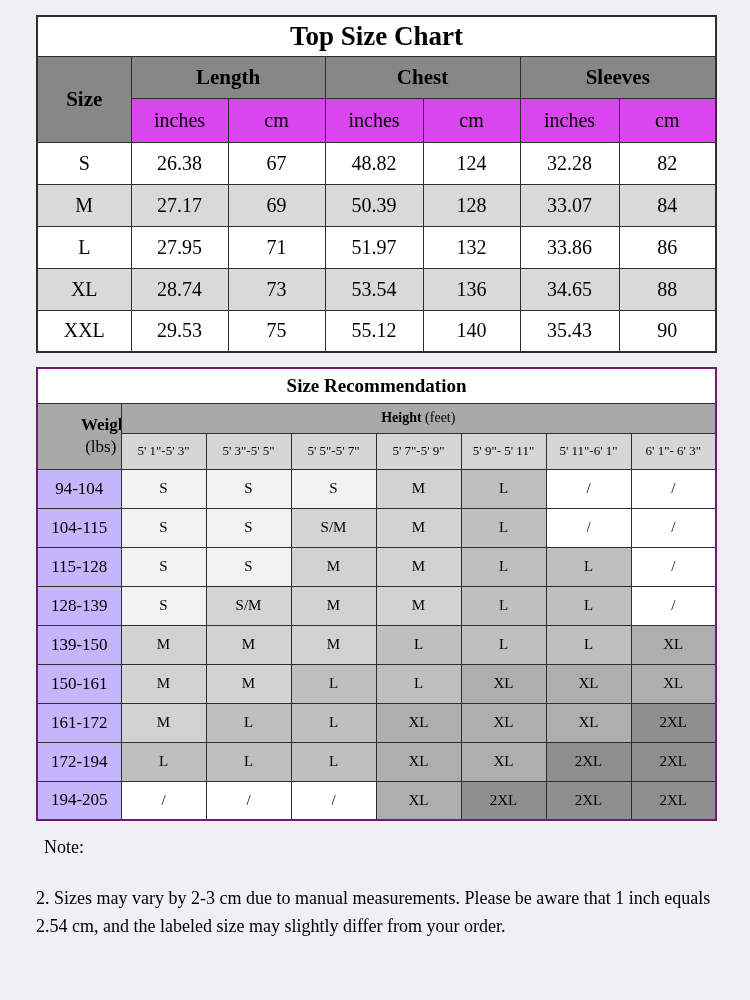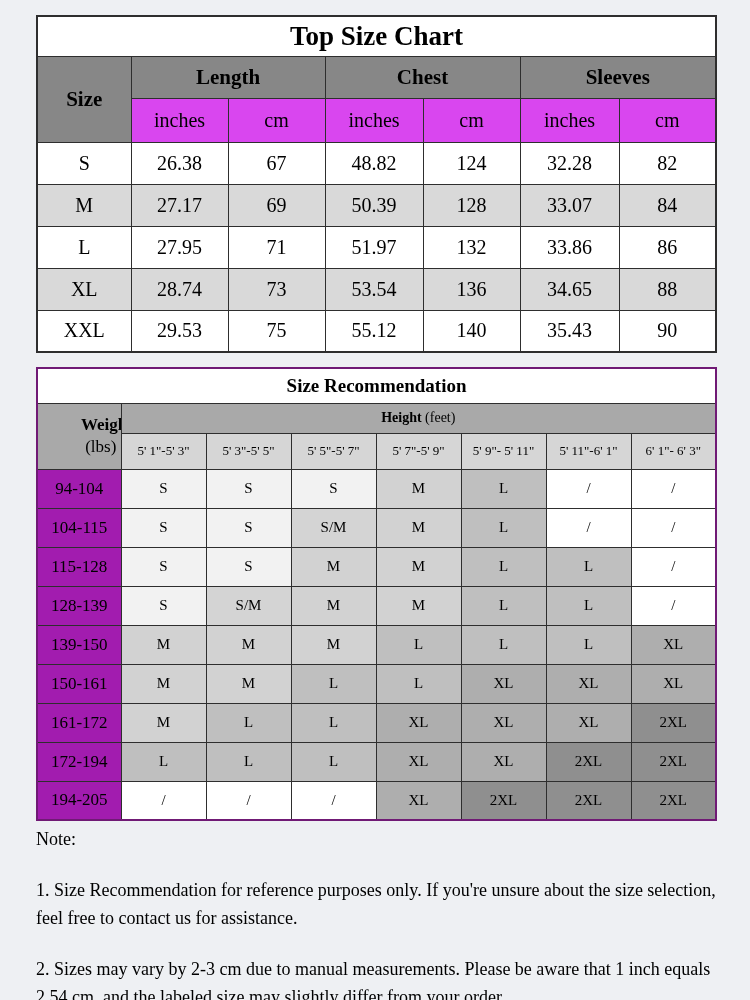--- a/index.html
+++ b/index.html
@@ -42,29 +42,29 @@
     background: #fff;
   }
   .t2 .title2 { height: 35px; font-size: 19px; font-weight: bold; background: #ffffff; }
   .t2 .hmed   { background: #a9a9a9; }
   .t2 .weighth { font-size: 17px; font-weight: bold; line-height: 1.3; padding-left: 43px; }
   .t2 .weighth .unit { font-weight: normal; display: block; }
   .t2 .heighth { height: 30px; font-size: 14px; }
   .t2 .heighth .b { font-weight: bold; }
   .t2 .ranges td { height: 36px; font-size: 13px; background: #d6d6d6; }
   .t2 .datarow td { height: 39px; font-size: 15px; background: #ffffff; }
-  .t2 .datarow .wcell { font-size: 17px; background: #a21caf; }
+  .t2 .datarow .wcell { font-size: 17px; background: #c4b5fd; }
   
   .notes {
     position: absolute; left: 36px; top: 826px;
     width: 694px;
     font-size: 18px;
     line-height: 1.55;
   }
-  .notes .note-label { margin: 0; }
+  .notes .note-label { margin: 8px; }
   .notes p.item { margin: 23px 0 0 0; }
 </style>
 </head>
 <body>
 
 <table class="t1">
   <colgroup>
     <col style="width:94px">
       <col style="width:97px">
       <col style="width:97px">
@@ -255,15 +255,14 @@
     <td style="background: rgb(174, 174, 174);">XL</td>
     <td style="background: rgb(143, 143, 143);">2XL</td>
     <td style="background: rgb(143, 143, 143);">2XL</td>
     <td style="background: rgb(143, 143, 143);">2XL</td>
   </tr>
 </tbody>
   </table>
 
 <div class="notes">
   <p class="note-label">Note:</p>
-  <p class="item">1. Size Recommendation for reference purposes only. If you're unsure about the size selection, feel free to contact us for assistance.</p>
   <p class="item">2. Sizes may vary by 2-3 cm due to manual measurements. Please be aware that 1 inch equals 2.54 cm, and the labeled size may slightly differ from your order.</p>
 </div>
 
 </body></html>

